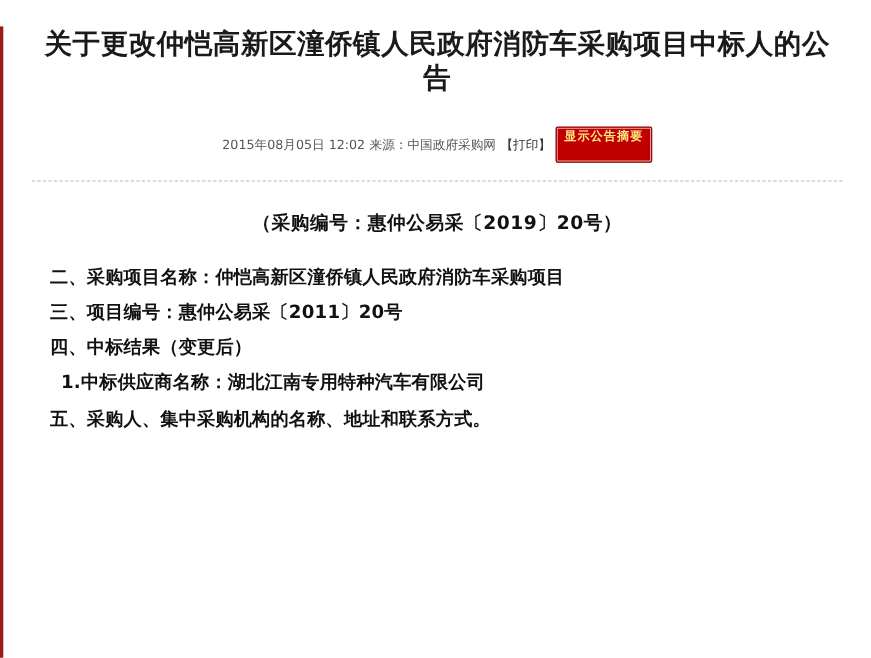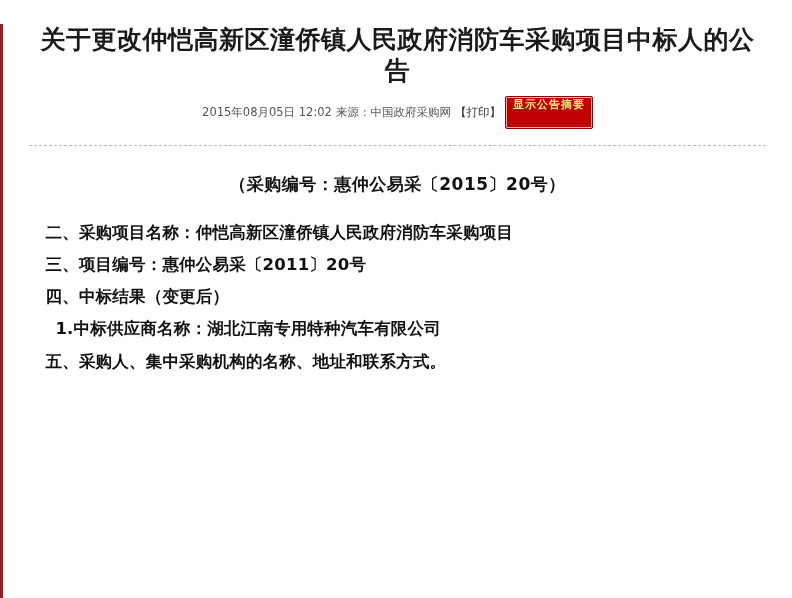--- a/index.html
+++ b/index.html
@@ -30,21 +30,21 @@
     margin: 24px 0 0 0;
     text-align: center;
     font-size: 25px;
     font-weight: bold;
     letter-spacing: 0.5px;
     color: #1a1a1a;
     line-height: 1.25;
   }
   
   .meta-row {
-    margin-top: 9px;
+    margin-top: 28px;
     display: flex;
     align-items: center;
     justify-content: center;
     gap: 4px;
     font-size: 11.5px;
     color: #444444;
   }
   .meta-text {
     color: #555555;
   }
@@ -114,21 +114,21 @@
       <span class="meta-text">2015年08月05日 12:02</span>
       <span class="meta-text">来源：中国政府采购网</span>
       <span class="meta-print">【打印】</span>
       <span class="badge">显示公告摘要</span>
     </div>
 
     <hr class="divider">
 
     <div class="body-wrap">
 
-      <div class="subtitle">（采购编号：惠仲公易采〔2015〕20号）</div>
+      <div class="subtitle">（采购编号：惠仲公易采〔2019〕20号）</div>
 
 
       <p class="list-line">二、采购项目名称：仲恺高新区潼侨镇人民政府消防车采购项目</p>
       <p class="list-line">三、项目编号：惠仲公易采〔2011〕20号</p>
       <p class="list-line">四、中标结果（变更后）</p>
       <p class="list-line sub">1.中标供应商名称：湖北江南专用特种汽车有限公司</p>
       <p class="list-line">五、采购人、集中采购机构的名称、地址和联系方式。</p>
 
     </div>
   </div>

